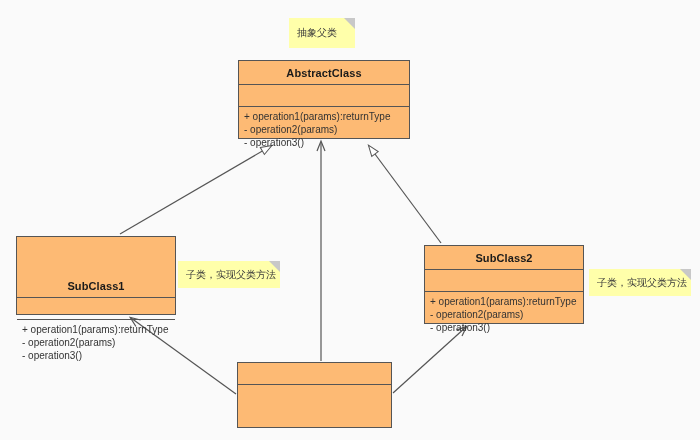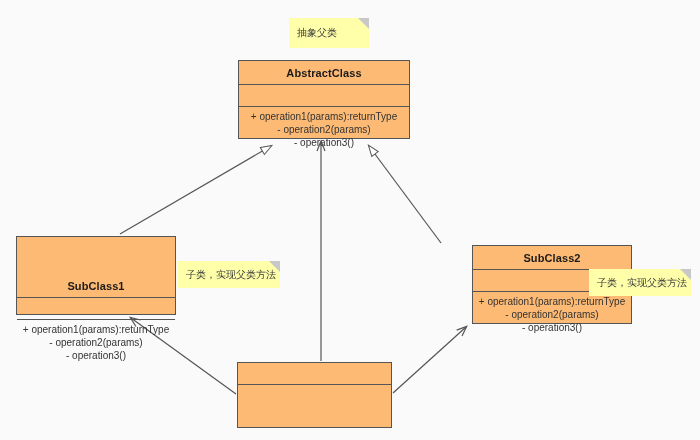--- a/index.html
+++ b/index.html
@@ -46,21 +46,20 @@
     justify-content: center;
     letter-spacing: 0.1px;
   }
   .uml-attrs {
     box-sizing: border-box;
     border-bottom: 1px solid #555555;
   }
   .uml-ops {
     box-sizing: border-box;
     padding: 3px 5px 4px 5px;
-    text-align: center;
   }
   .uml-op {
     font-size: 10px;
     color: #333333;
     line-height: 13px;
     white-space: nowrap;
   }
   .note {
     position: absolute;
     box-sizing: border-box;
@@ -121,36 +120,36 @@
       </div>
       <div class="uml-class" style="left: 16px; top: 236px; width: 160px; height: 79px;">
         <div class="uml-title" style="height: 24px; margin-top: 37px;">SubClass1</div>
         <div class="uml-attrs" style="height: 22px;"></div>
         <div class="uml-ops">
           <div class="uml-op">+ operation1(params):returnType</div>
           <div class="uml-op">- operation2(params)</div>
           <div class="uml-op">- operation3()</div>
         </div>
       </div>
-      <div class="uml-class" style="left: 424px; top: 245px; width: 160px; height: 79px; margin-left: 48px;">
+      <div class="uml-class" style="left: 424px; top: 245px; width: 160px; height: 79px;">
         <div class="uml-title" style="height: 24px;">SubClass2</div>
         <div class="uml-attrs" style="height: 22px;"></div>
         <div class="uml-ops">
           <div class="uml-op">+ operation1(params):returnType</div>
           <div class="uml-op">- operation2(params)</div>
           <div class="uml-op">- operation3()</div>
         </div>
       </div>
       <div class="uml-class" style="left: 237px; top: 362px; width: 155px; height: 66px;">
         <div class="uml-attrs" style="height: 22px;"></div>
         <div class="uml-ops"></div>
       </div>
     </div>
   <div id="note-layer">
-      <div class="note" style="left: 289px; top: 18px; width: 80px; height: 30px;">
+      <div class="note" style="left: 289px; top: 18px; width: 66px; height: 30px;">
         <span class="note-text">抽象父类</span>
         <span class="note-fold"></span>
       </div>
       <div class="note" style="left: 178px; top: 261px; width: 102px; height: 27px;">
         <span class="note-text">子类，实现父类方法</span>
         <span class="note-fold"></span>
       </div>
       <div class="note" style="left: 589px; top: 269px; width: 102px; height: 27px;">
         <span class="note-text">子类，实现父类方法</span>
         <span class="note-fold"></span>

